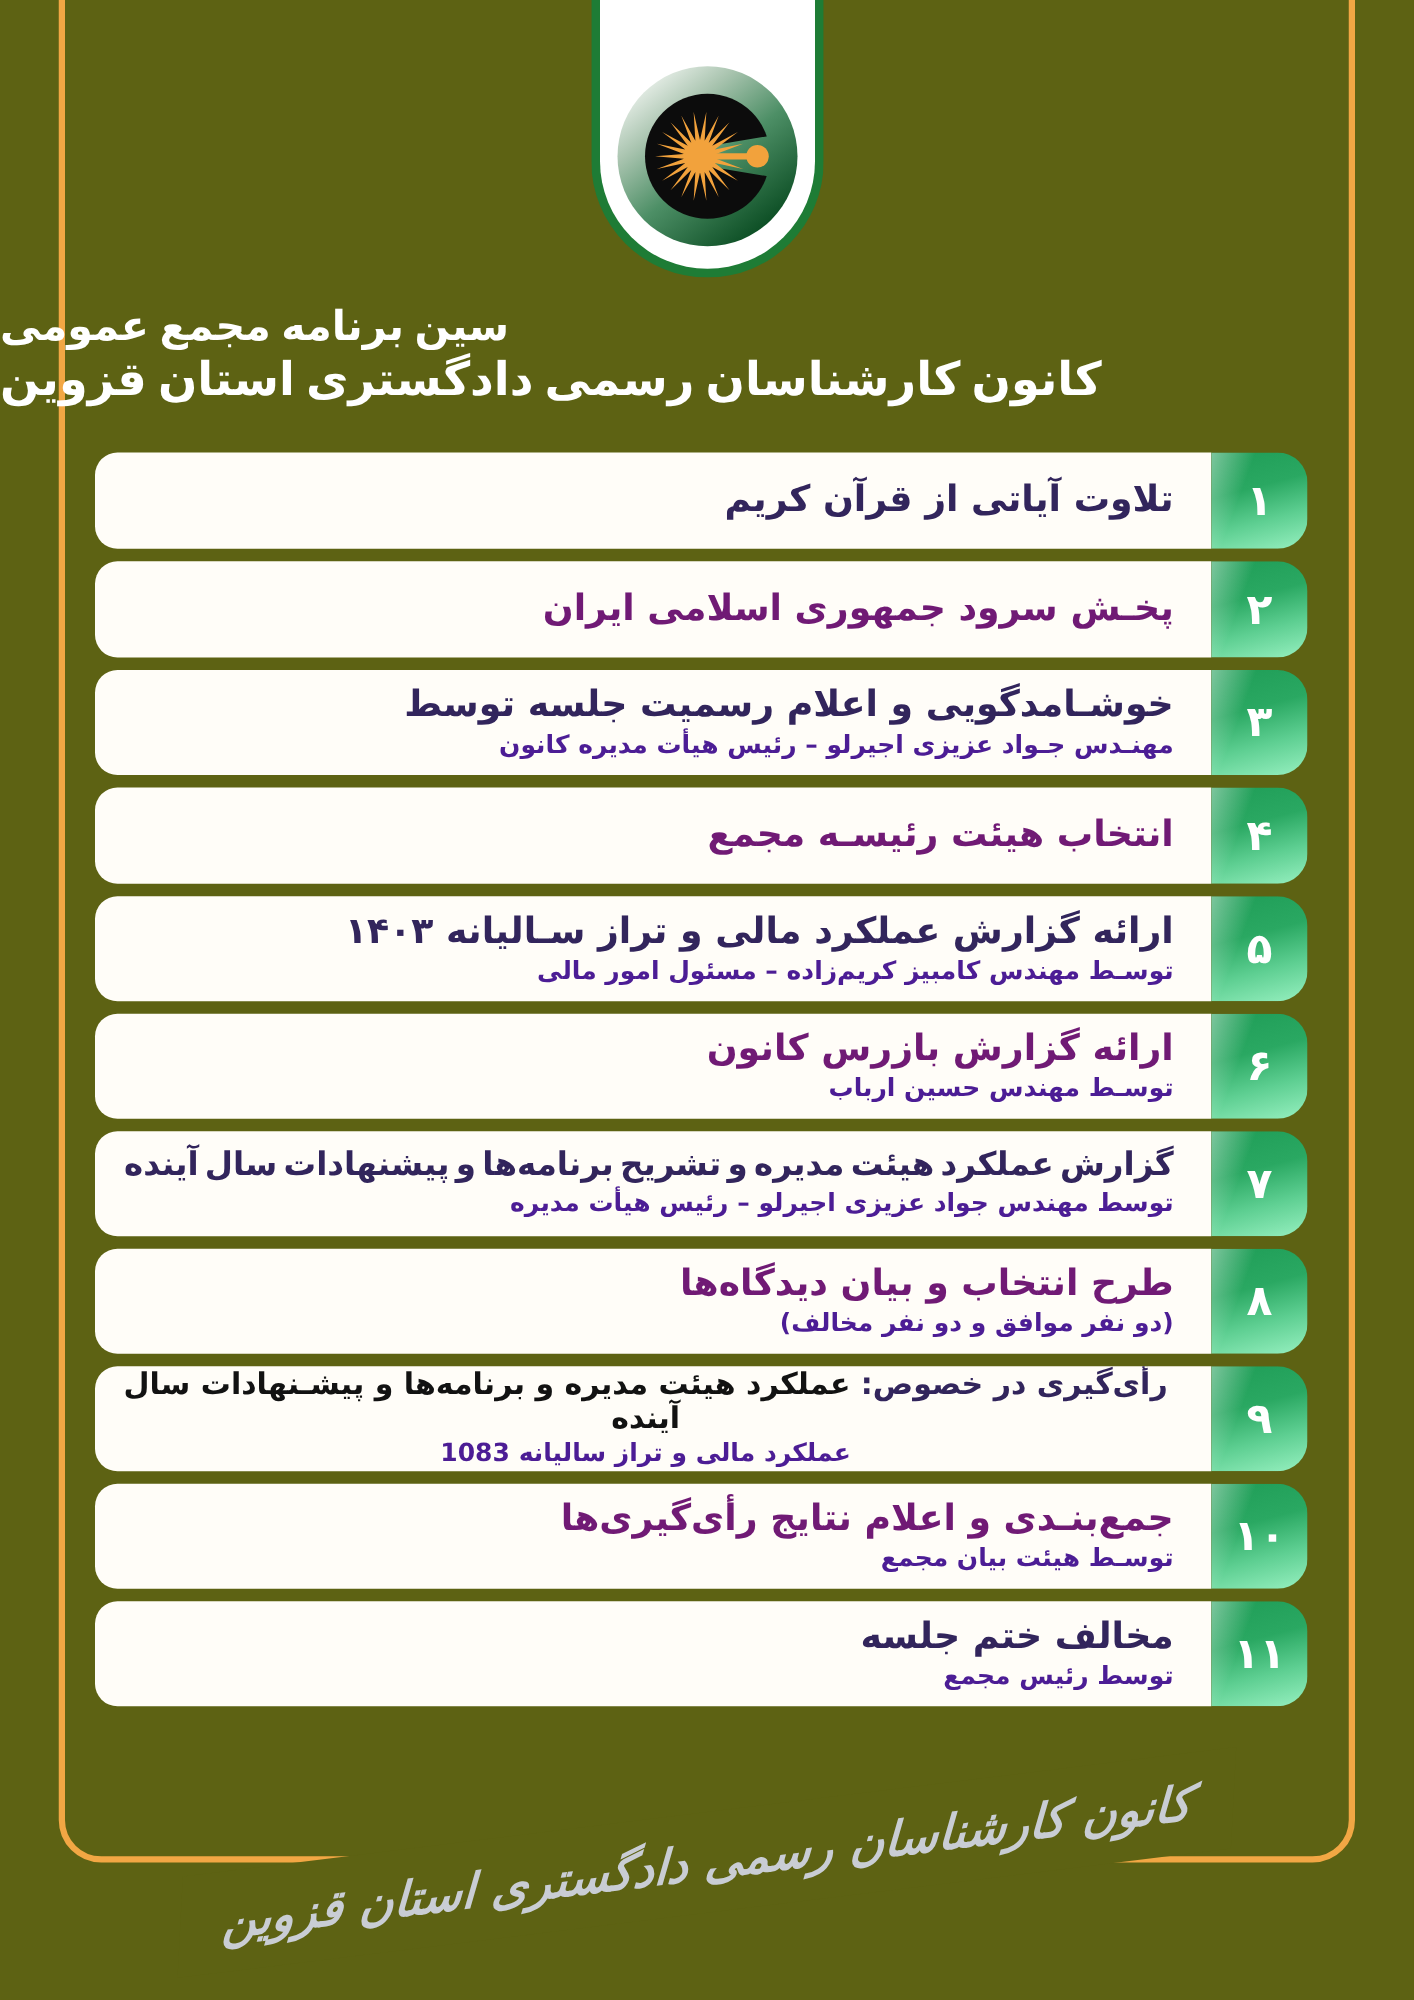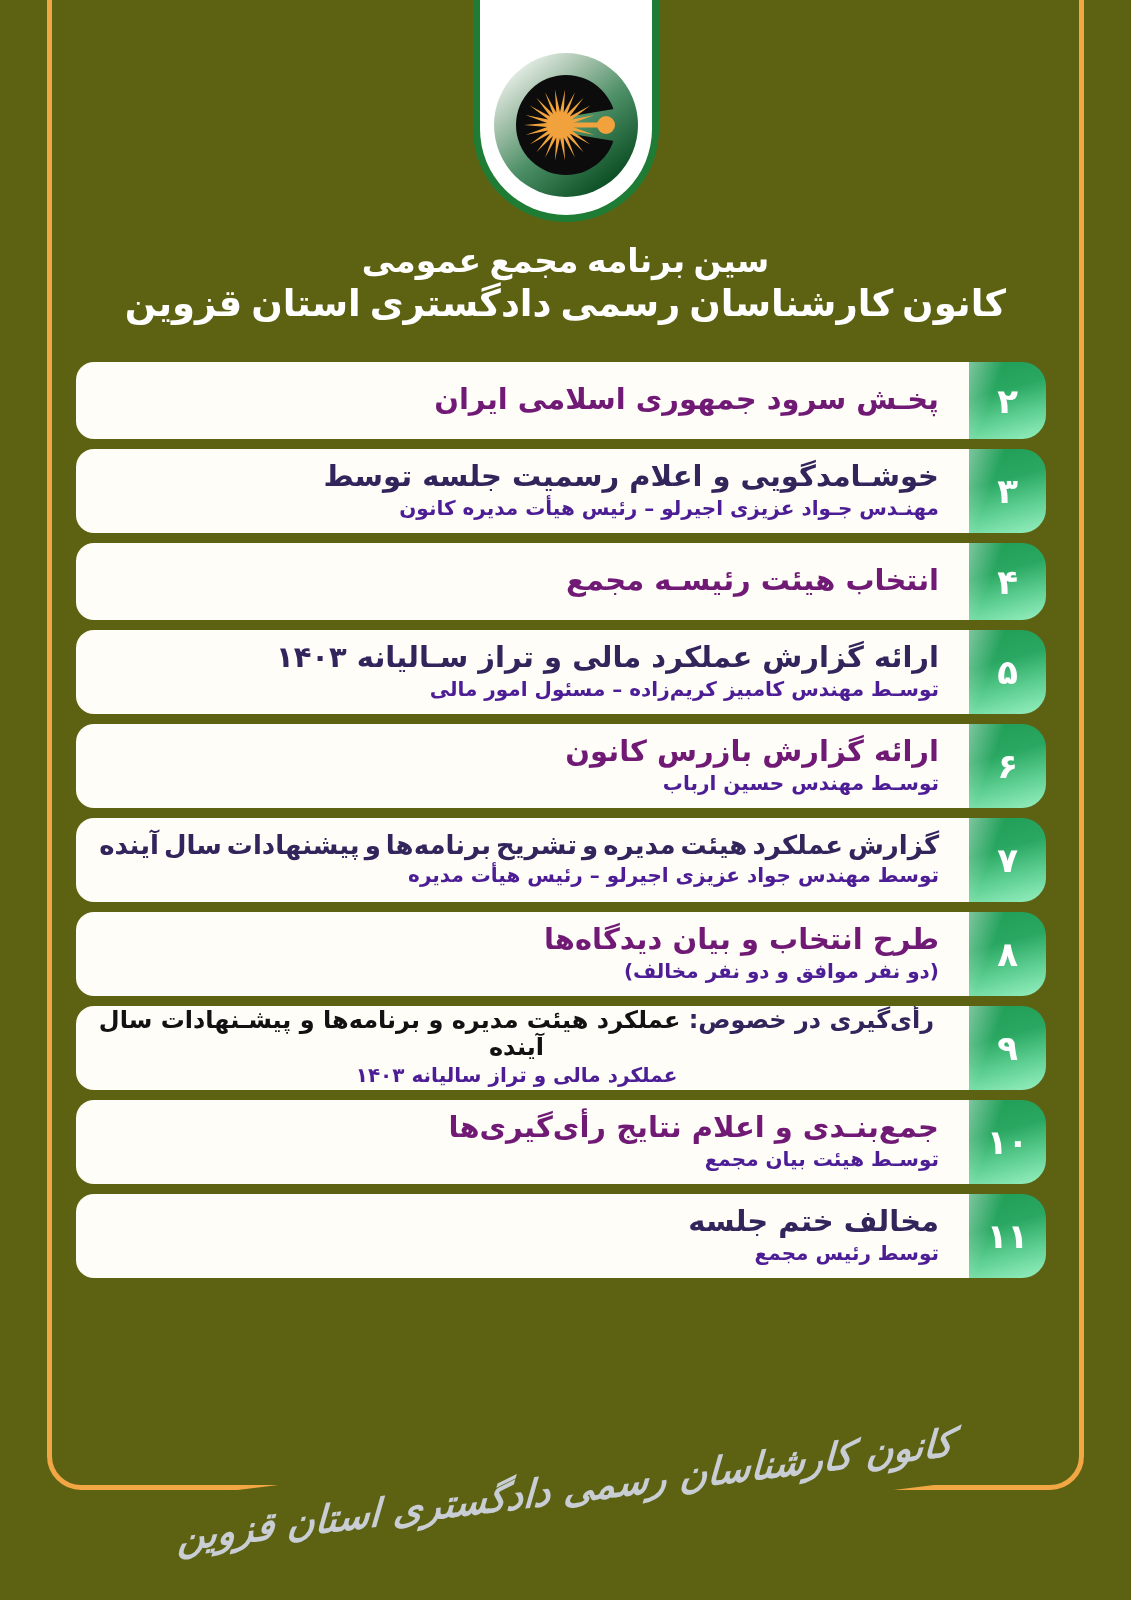--- a/index.html
+++ b/index.html
@@ -24,21 +24,21 @@
     position:absolute;left:473px;top:-8px;width:186px;height:230px;
     background:#ffffff;
     border:7px solid #1e7c35;border-top:none;
     border-radius:0 0 96px 96px;
     display:flex;align-items:flex-end;justify-content:center;
     z-index:3;
   }
   .ribbon svg{margin-bottom:14px;}
   
   .header{
-    position:absolute;top:240px;left:0;right:0;text-align:center;
+    position:absolute;top:240px;left:0;right:0;text-align:left;
     color:#ffffff;z-index:2;
   }
   .header .line1{font-size:33px;font-weight:bold;word-spacing:-3px;line-height:1.25;}
   .header .line2{font-size:37px;font-weight:bold;word-spacing:-4px;line-height:1.25;}
   
   .agenda{
     position:absolute;top:362px;left:76px;width:970px;
     display:flex;flex-direction:column;gap:10px;
     z-index:2;
   }
@@ -113,20 +113,29 @@
       <circle cx="40" cy="0" r="9" fill="#f2a23c"></circle>
     </svg>
   </div>
 
   <div class="header">
     <div class="line1">سین برنامه مجمع عمومی</div>
     <div class="line2">کانون کارشناسان رسمی دادگستری استان قزوین</div>
   </div>
 
   <div class="agenda">
+    <div class="row purple single">
+      <div class="card">
+        <div class="title">تلاوت آیاتی از قرآن کریم</div>
+
+      </div>
+      <div class="badge">
+        <span>۱</span>
+      </div>
+    </div>
 
     <div class="row blue single">
       <div class="card">
         <div class="title">پخـش سرود جمهوری اسلامی ایران</div>
 
       </div>
       <div class="badge">
         <span>۲</span>
       </div>
     </div>
@@ -187,21 +196,21 @@
         <div class="subtitle">(دو نفر موافق و دو نفر مخالف)</div>
       </div>
       <div class="badge">
         <span>۸</span>
       </div>
     </div>
 
     <div class="row purple small center-sub mixed">
       <div class="card">
         <div class="title"><span class="lead">رأی‌گیری در خصوص: </span>عملکرد هیئت مدیره و برنامه‌ها و پیشـنهادات سال آینده</div>
-        <div class="subtitle">عملکرد مالی و تراز سالیانه ۱۴۰۳</div>
+        <div class="subtitle">عملکرد مالی و تراز سالیانه 1083</div>
       </div>
       <div class="badge">
         <span>۹</span>
       </div>
     </div>
 
     <div class="row blue">
       <div class="card">
         <div class="title">جمع‌بنـدی و اعلام نتایج رأی‌گیری‌ها</div>
         <div class="subtitle">توسـط هیئت بیان مجمع</div>

